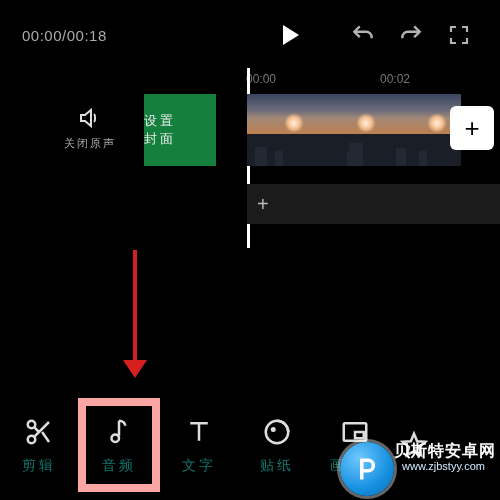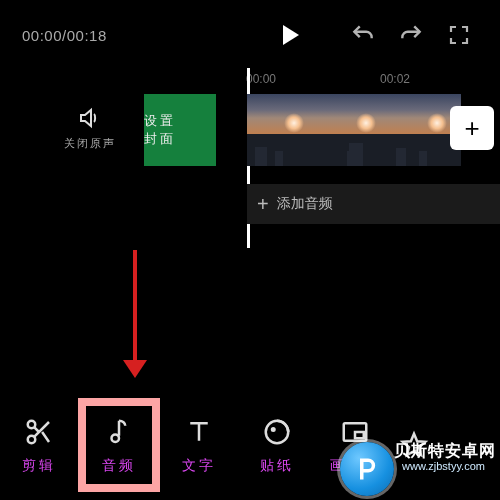--- a/index.html
+++ b/index.html
@@ -167,21 +167,21 @@
     flex: 0 0 auto;
     width: 78px;
     height: 94px;
     display: flex; flex-direction: column;
     align-items: center; justify-content: center;
     gap: 8px;
     position: relative;
   }
   .tool .ticon { height: 34px; display:flex; align-items:center; justify-content:center; }
   .tool .ticon svg { stroke:#ddd; fill:none; stroke-width:2; }
-  .tool .tlabel { font-size: 14px; color: #d946ef; letter-spacing: 3px; }
+  .tool .tlabel { font-size: 14px; color: #0f766e; letter-spacing: 3px; }
   .tool.highlight {
     border: 8px solid #fca5a5;
     box-sizing: border-box;
     width: 82px;
   }
   .watermark {
     position: absolute;
     right: 4px; bottom: 4px;
     display: flex; align-items: flex-start;
   }
@@ -266,21 +266,20 @@
         <div class="city"></div>
       </div>
   </div>
 
   <div class="add-clip">
     <span>+</span>
   </div>
 
   <div class="audio-bar">
     <span class="plus">+</span>
-    <span>添加音频</span>
   </div>
 </div>
 
 <div class="arrow-down">
   <div class="shaft"></div>
     <div class="head"></div>
 </div>
 
 <div class="toolbar">
   <div class="tool">

